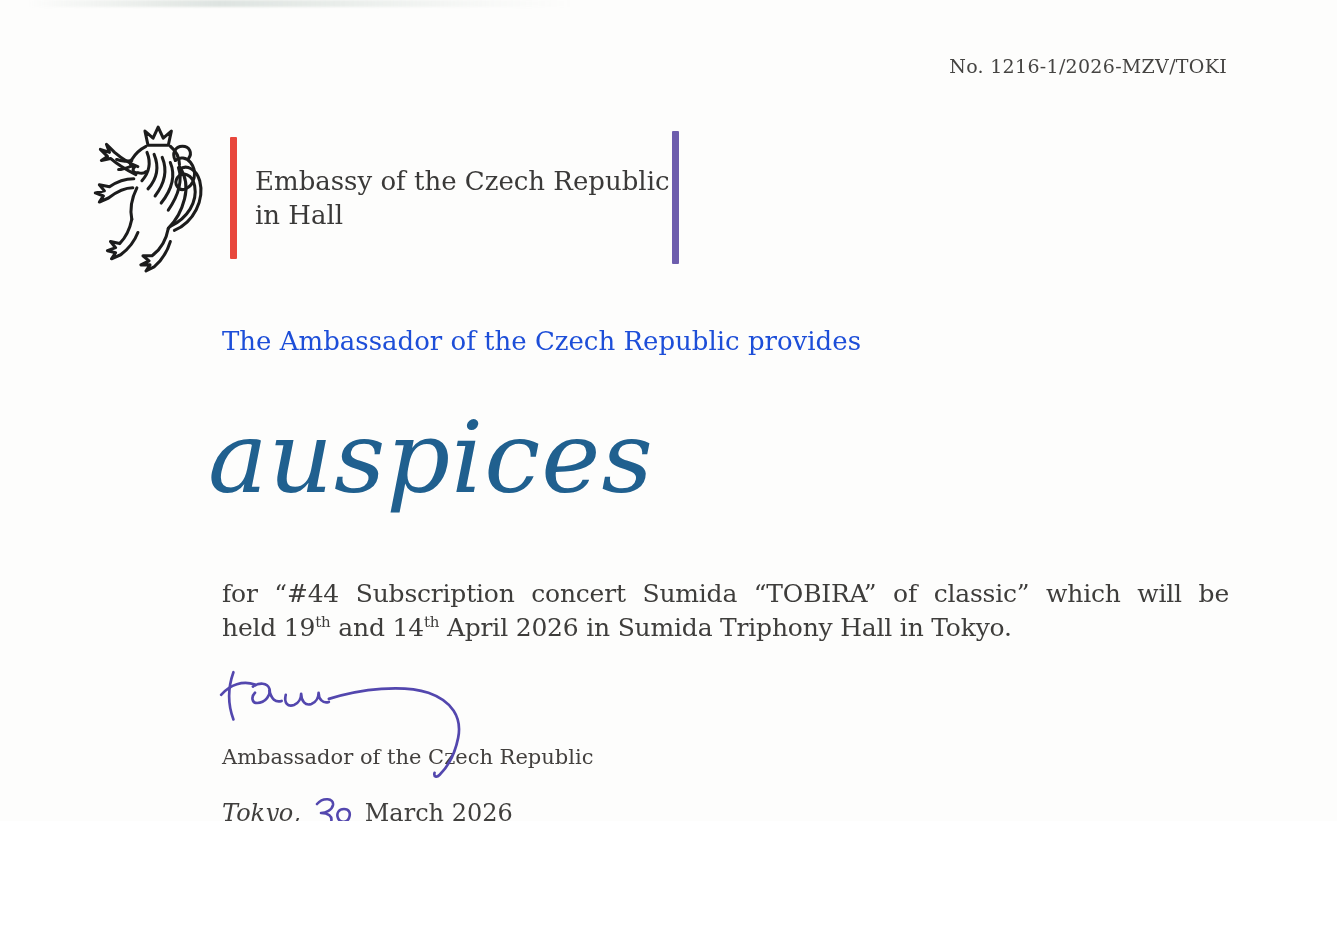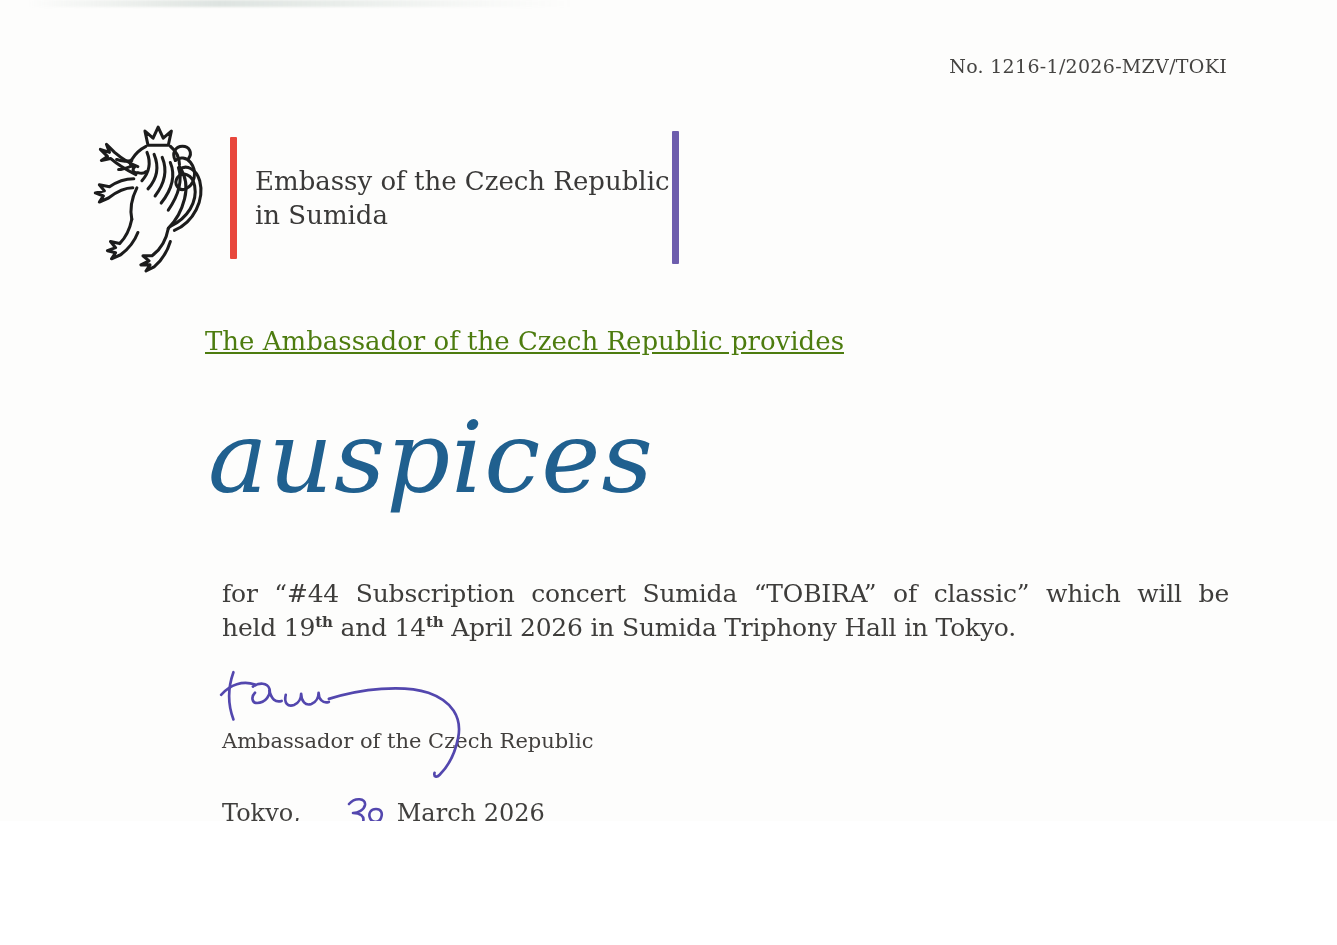--- a/index.html
+++ b/index.html
@@ -32,53 +32,53 @@
   .bar {
     position:absolute; width:7px; border-radius:1px;
   }
   .bar-red    { left:230px; top:137px; height:122px; background:var(--accent-red,#e8473c); }
   .bar-purple { left:672px; top:131px; height:133px; background:var(--accent-purple,#6d5dad); }
   .org-name {
     position:absolute; left:255px; top:164px;
     font-size:26px; line-height:34px; color:#3a3938;
   }
   .intro-line {
-    position:absolute; left:205px; top:326px;
-    font-size:26px; color:#4d7c0f;text-decoration:underline;
+    position:absolute; left:222px; top:326px;
+    font-size:26px; color:#1d4ed8;
   }
   .headline {
     position:absolute; left:208px; top:403px;
     font-size:100px; line-height:1.1;
     color:var(--headline-color,#20608f);
     letter-spacing:1px;
     font-style:italic;
   }
   .body-par {
     position:absolute; left:222px; top:577px; width:1007px;
     font-size:25px; line-height:34px; letter-spacing:-0.2px;
     color:#3e3d3b;
   }
   .body-line-1 { text-align:justify; text-align-last:justify; }
   .body-line-2 { text-align:left; }
-  .body-par sup { font-size:15px; vertical-align:super; line-height:0;font-weight:bold; }
+  .body-par sup { font-size:15px; vertical-align:super; line-height:0; }
   .signature {
     position:absolute; left:218px; top:664px; width:272px; height:120px;
     pointer-events:none; z-index:3;
   }
   .signatory {
     position:absolute; left:222px; top:727px; z-index:2;
   }
   .signatory .name  { font-size:21px; font-weight:bold; color:#393837; }
-  .signatory .title { font-size:21px; color:#423f3d; margin-top:2px; }
+  .signatory .title { font-size:21px; color:#423f3d; margin-top:18px; }
   .dateline {
     position:absolute; left:222px; top:799px;
     display:flex; align-items:flex-start;
     font-size:24px; color:#403f3d;
   }
-  .dateline .place { margin-right:40px; }
+  .dateline .place { margin-right:8px;font-style:italic; }
   .dateline .day-svg { margin:-4px 10px 0 0; }
   .dateline .month-year { }
 </style>
 </head>
 <body>
 
 <div class="page">
 
   <div class="scan-streak-top"></div>
 
@@ -119,21 +119,21 @@
         <path d="M87 104 C106 96 117 74 112 55 C109 44 99 38 92 44"></path>
         <path d="M88 35 C84 28 88 21 95 21 C102 21 105 28 101 33"></path>
       </g>
     </svg>
   </div>
 
   <div class="bar bar-red"></div>
 
   <div class="org-name">
     <div>Embassy of the Czech Republic</div>
-    <div>in Sumida</div>
+    <div>in Hall</div>
   </div>
 
   <div class="bar bar-purple"></div>
 
   <div class="intro-line">The Ambassador of the Czech Republic provides</div>
 
   <div class="headline">auspices</div>
 
   <div class="body-par">
     <div class="body-line-1">for “#44 Subscription concert Sumida “TOBIRA” of classic” which will be</div>

